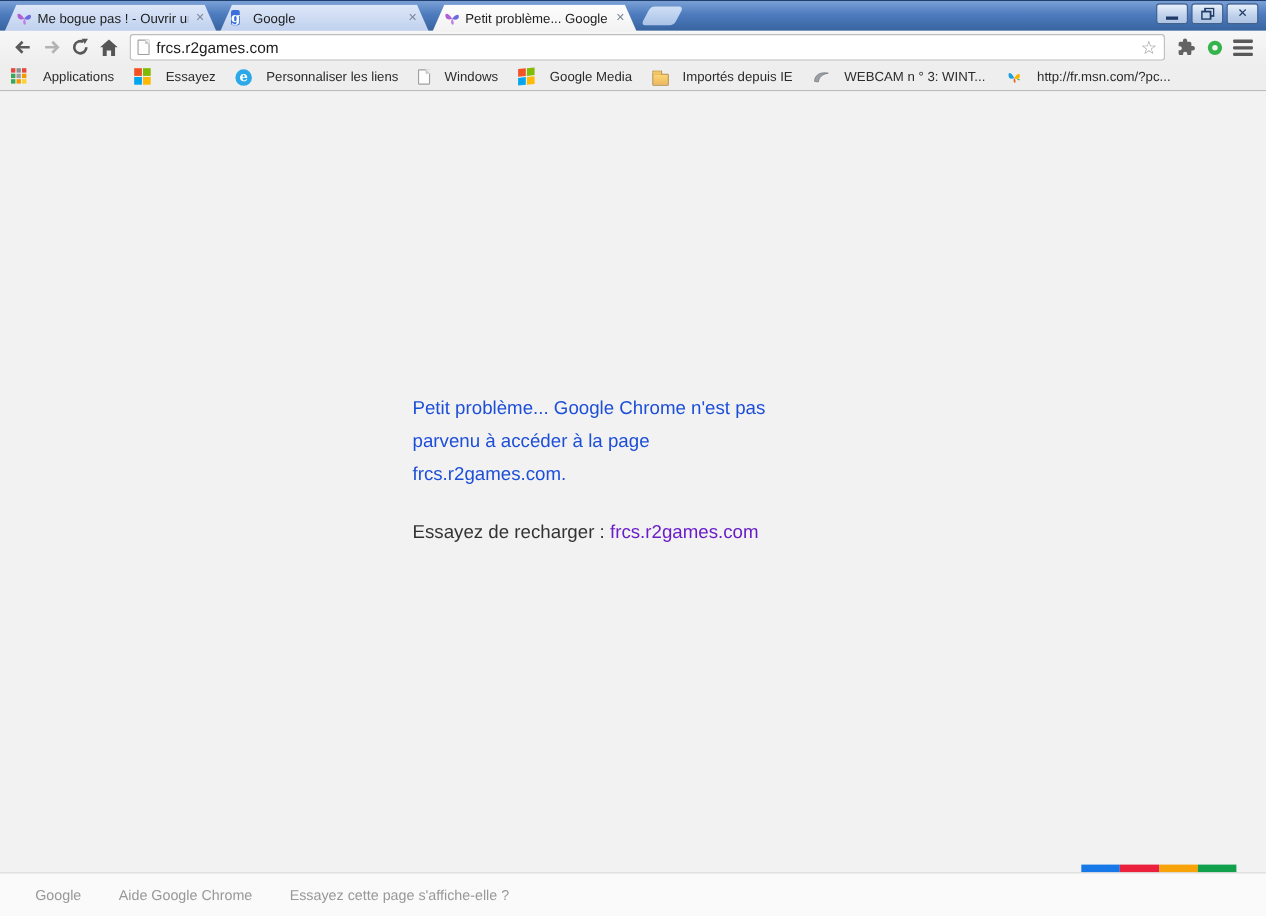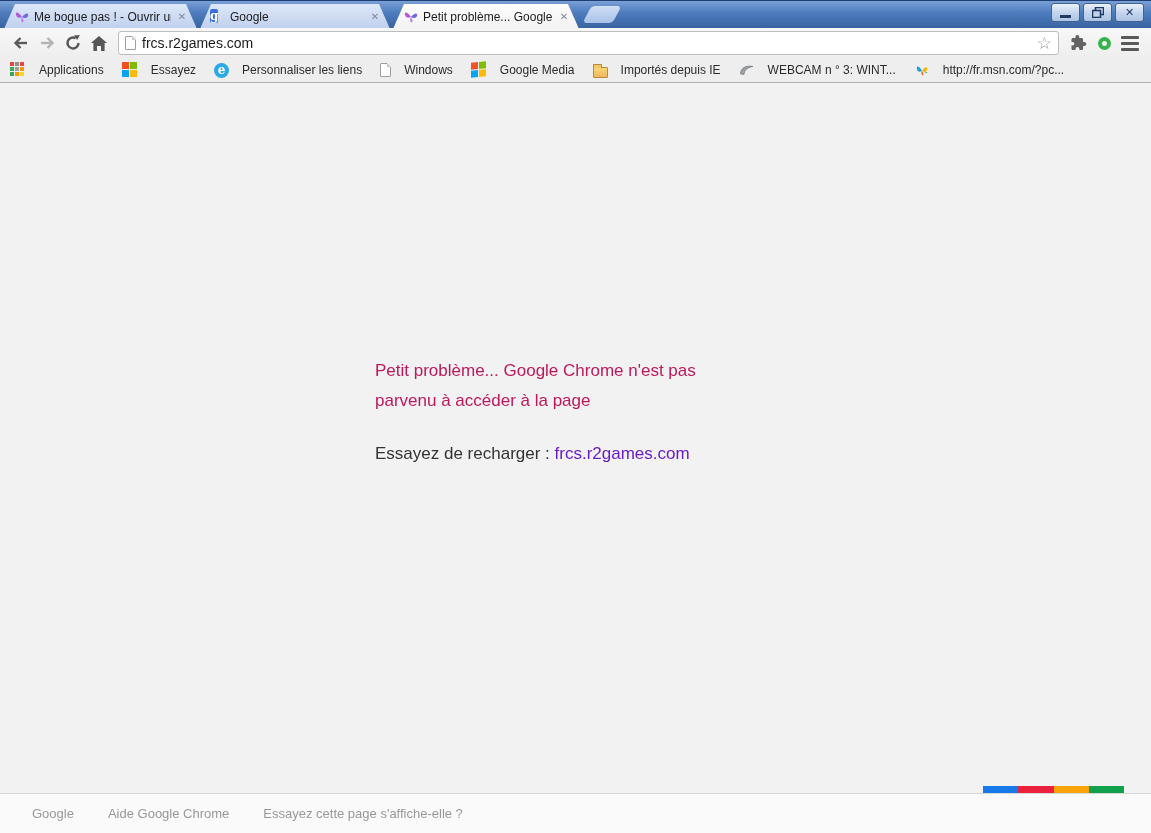--- a/index.html
+++ b/index.html
@@ -103,21 +103,21 @@
   }
 
   .folder-ic { position:relative; width:15px; height:11px; margin-top:4px;
     background:linear-gradient(180deg,#fcd575,#eeb85c); border:1px solid #b78b3e; border-radius:1px; }
   .folder-ic::before { content:""; position:absolute; left:-1px; top:-4px; width:7px; height:3px;
     background:#f3c766; border:1px solid #b78b3e; border-bottom:none; border-radius:1px 1px 0 0; }
 
   
   #content { position:absolute; left:0; top:83px; width:1151px; height:710px; background:#f2f2f2; }
   #error-block { position:absolute; left:375px; top:273px; width:420px; }
-  #error-msg { font-size:17px; line-height:30px; color:#be185d; }
+  #error-msg { font-size:17px; line-height:30px; color:#1d4ed8; }
   #error-retry { font-size:17px; line-height:30px; color:#333; margin-top:23px; }
   #error-retry a { text-decoration:none; }
 
   #stripe { position:absolute; left:983px; top:703px; width:141px; height:8px; display:flex; }
   #stripe span { flex:1; height:100%; }
 
   
   #footer {
     position:absolute; left:0; top:793px; width:1151px; height:40px;
     background:#fafafa; border-top:1px solid #d8d8d8;
@@ -300,20 +300,21 @@
     </span>
     <span>http://fr.msn.com/?pc...</span>
   </div>
 </div>
 
 <div id="content">
   <div id="error-block">
     <div id="error-msg">
       <div>Petit problème... Google Chrome n'est pas</div>
       <div>parvenu à accéder à la page</div>
+      <div>frcs.r2games.com.</div>
     </div>
     <div id="error-retry">
       <span>Essayez de recharger :</span>
       <a href="#" style="color: rgb(106, 28, 201);">frcs.r2games.com</a>
     </div>
   </div>
 
   <div id="stripe">
     <span style="background: rgb(23, 120, 232);"></span>
     <span style="background: rgb(234, 32, 60);"></span>

